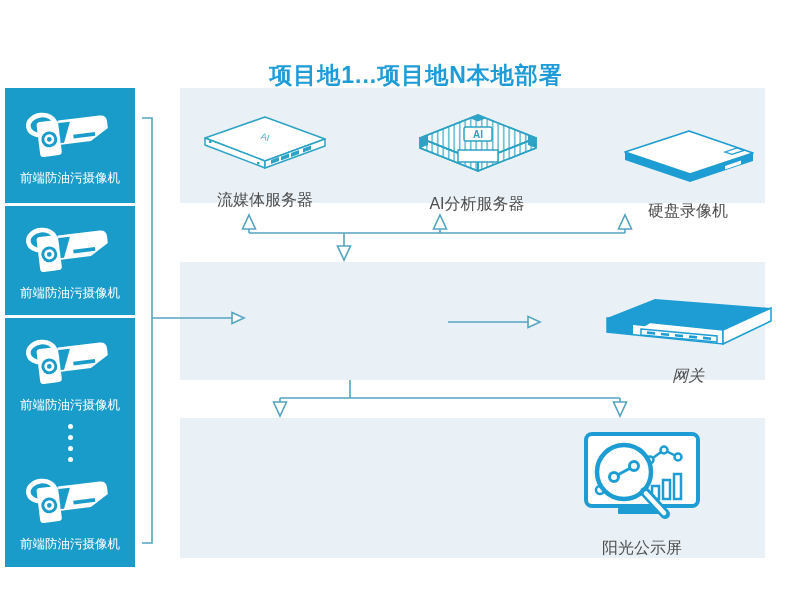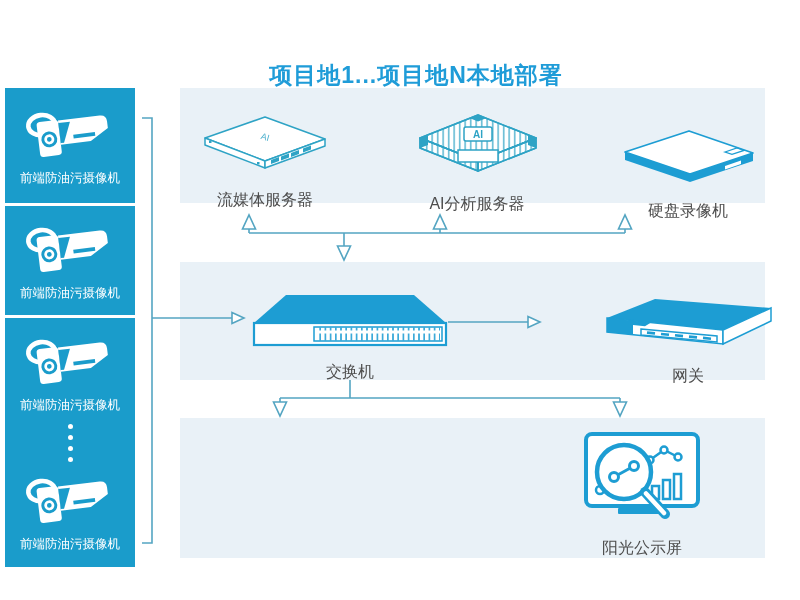--- a/index.html
+++ b/index.html
@@ -187,36 +187,22 @@
     <svg viewBox="0 0 150 70" width="150" height="70">
       <path d="M12,31 L76,10 L140,32 L77,53 Z" fill="#fff" style="stroke:var(--device_fill)" stroke-width="1.8" stroke-linejoin="round"></path>
       <path d="M12,31 L12,39 L77,61 L77,53 Z" style="fill:var(--device_fill)"></path>
       <path d="M77,53 L140,32 L140,40 L77,61 Z" style="fill:var(--device_fill)"></path>
       <path d="M112,45 l16,-5.5 l0,3.5 l-16,5.5 Z" fill="#fff"></path>
       <path d="M112,31 l12,-4 l7,2.4 l-12,4 Z" fill="none" style="stroke:var(--device_fill)" stroke-width="1.3"></path>
     </svg>
     <div class="dev-label">硬盘录像机</div>
   </div>
 
-  <div class="device" style="left:250px;top:290px;width:200px;">
-    <svg viewBox="0 0 200 62" width="200" height="62">
-      <defs>
-        <pattern id="tickPat" width="5.2" height="14" patternUnits="userSpaceOnUse">
-          <line x1="2.6" y1="1.5" x2="2.6" y2="12.5" style="stroke:var(--device_fill)" stroke-width="1.5"></line>
-        </pattern>
-      </defs>
-      <polygon points="36,5 164,5 196,33 4,33" style="fill:var(--device_fill)"></polygon>
-      <rect x="4" y="33" width="192" height="22" fill="#fff" style="stroke:var(--device_fill)" stroke-width="2.2"></rect>
-      <rect x="64" y="37" width="128" height="14" fill="#fff" style="stroke:var(--device_fill)" stroke-width="1.5"></rect>
-      <rect x="66" y="37.5" width="124" height="13" fill="url(#tickPat)"></rect>
-    </svg>
-    <div class="dev-label">交换机</div>
-  </div>
-
-  <div class="device" style="left:593px;top:292px;width:190px;">
+
+  <div class="device" style="left:593px;top:292px;width:190px;font-style:italic;">
     <svg viewBox="0 0 190 64" width="190" height="64">
       <path d="M14,26 L62,7 L178,16 L130,38 Z" style="fill:var(--device_fill)" stroke-linejoin="round"></path>
       <path d="M14,26 L130,38 L130,52 L14,40 Z" fill="#fff" style="stroke:var(--device_fill)" stroke-width="1.5"></path>
       <path d="M130,38 L178,16 L178,29 L130,52 Z" fill="#fff" style="stroke:var(--device_fill)" stroke-width="1.5"></path>
       <path d="M14,26 L40,28.7 L40,42.7 L14,40 Z" style="fill:var(--device_fill)"></path>
       <path d="M40,28.7 L58,30.5 L52,34.2 L40,33 Z" style="fill:var(--device_fill)"></path>
       <path d="M48,37 L124,44 L124,50 L48,43 Z" fill="#fff" style="stroke:var(--device_fill)" stroke-width="1.5"></path>
       <g style="stroke:var(--device_fill)" stroke-width="2.6">
         <line x1="54" y1="40.6" x2="62" y2="41.4"></line>
         <line x1="68" y1="42" x2="76" y2="42.8"></line>

